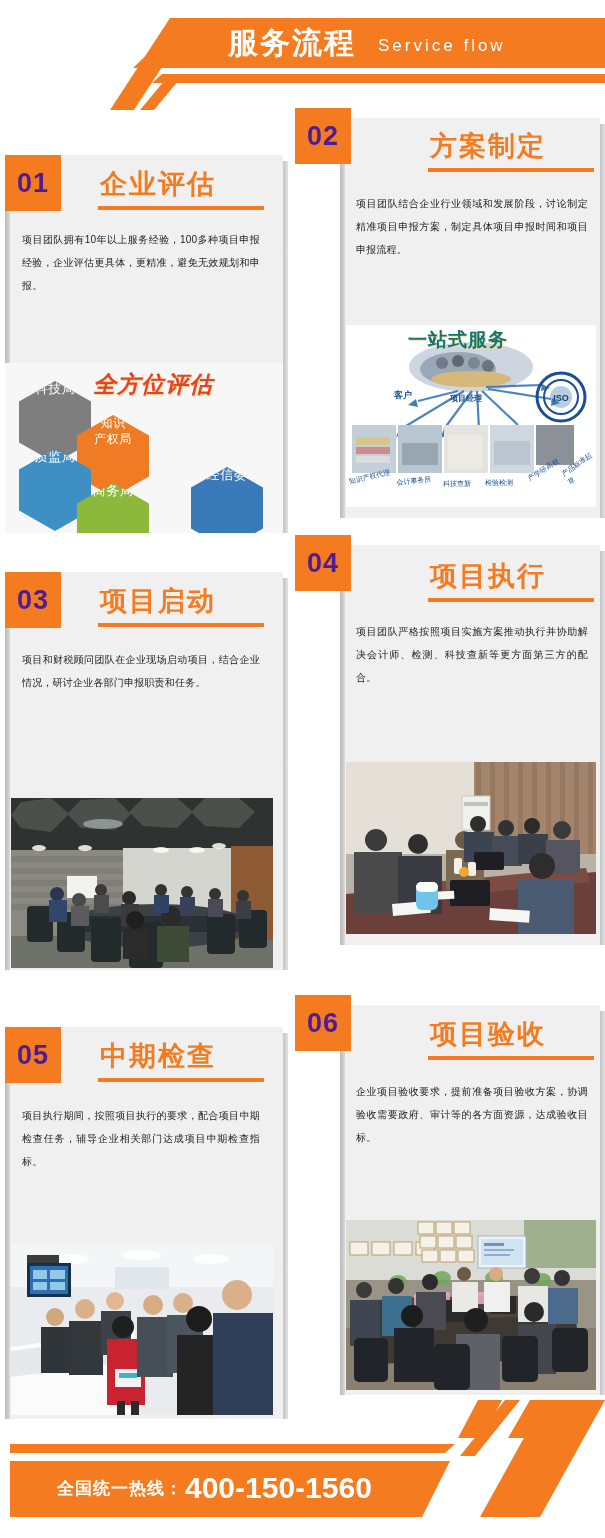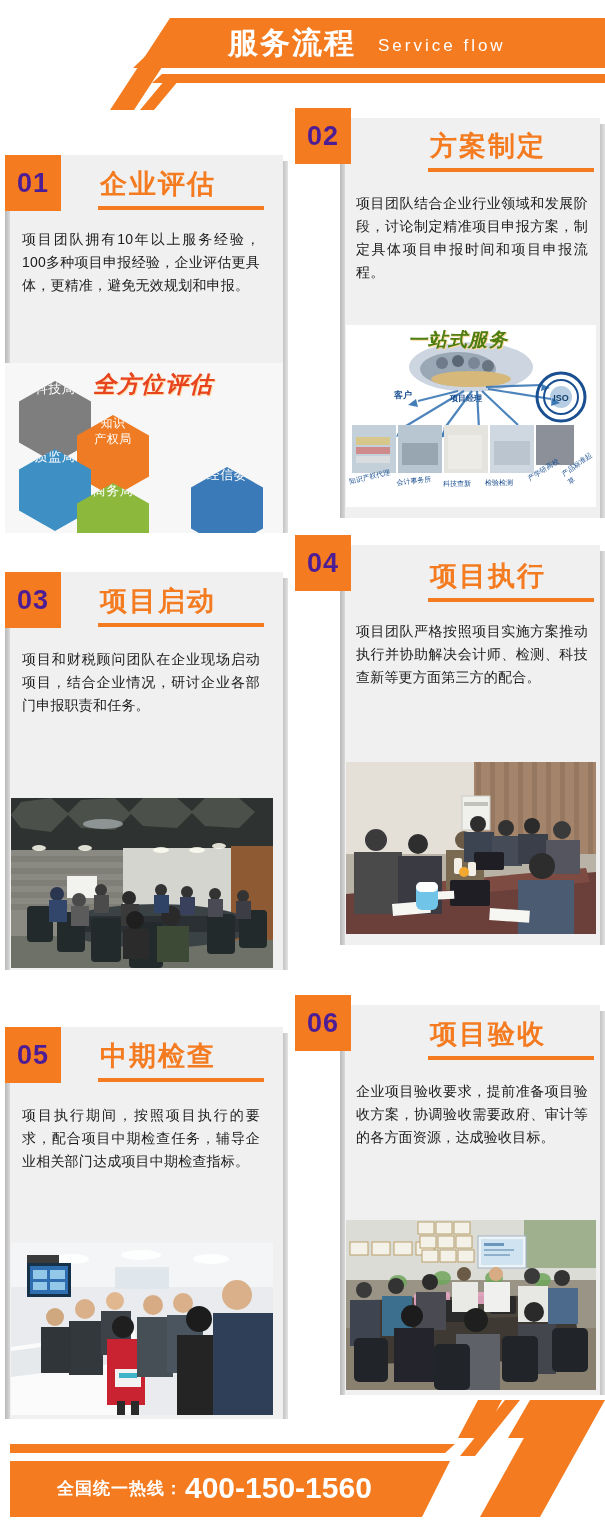--- a/index.html
+++ b/index.html
@@ -66,21 +66,21 @@
     color:#4c1d95;font-size:27px;font-weight:bold;
     display:flex;align-items:center;justify-content:center;
     letter-spacing:1px;z-index:5;
   }
   .card-title{
     position:absolute;font-size:27px;font-weight:bold;color:#f47b20;
     letter-spacing:2px;white-space:nowrap;line-height:32px;
   }
   .title-rule{position:absolute;height:4px;background:#f47b20;}
   .card-body{
-    position:absolute;font-size:14px;color:#1b1b1b;
+    position:absolute;font-size:10px;color:#1b1b1b;
     line-height:23px;letter-spacing:0.2px;text-align:justify;
   }
 
   
   #card01{left:5px;top:155px;width:278px;height:378px;}
   #badge01{left:5px;top:155px;}
   #title01{left:100px;top:168px;}
   #rule01{left:98px;top:206px;width:166px;}
   #body01{left:22px;top:228px;width:238px;}
 
@@ -296,22 +296,22 @@
         <rect x="102" y="110" width="34" height="34" fill="#f4f2ec"></rect>
         <rect x="148" y="116" width="36" height="24" fill="#aab6c2"></rect>
       </g>
 
       <circle cx="215" cy="72" r="24" fill="none" stroke="#1a4f91" stroke-width="3"></circle>
       <circle cx="215" cy="72" r="17" fill="none" stroke="#1a4f91" stroke-width="2"></circle>
       <circle cx="215" cy="72" r="11" fill="#2f6fb0" opacity="0.35"></circle>
       <text x="215" y="76" font-size="9" fill="#12406f" text-anchor="middle" font-family="Liberation Sans, sans-serif" font-weight="bold">ISO</text>
     </svg>
 
-    <div class="p" style="left:62px;top:2px;font-size:19px;font-weight:bold;font-style:italic;
-                color:#4d7c0f;letter-spacing:1px;text-shadow:1px 1px 0 #ffd9a0;">一站式服务</div>
+    <div class="p" style="left:62px;top:2px;font-size:19px;font-weight:bold;
+                color:#0f766e;letter-spacing:1px;text-shadow:1px 1px 0 #ffd9a0;">一站式服务</div>
     <div class="p" style="left:48px;top:64px;font-size:9px;color:#1a4f91;font-weight:bold;">客户</div>
     <div class="p" style="left:104px;top:68px;font-size:8px;color:#1a4f91;font-weight:bold;">项目经理</div>
 
     <div class="p" style="left:2px;top:152px;font-size:7px;color:#1a4f91;transform:rotate(-13deg);transform-origin:left top;">知识产权代理</div>
     <div class="p" style="left:50px;top:153px;font-size:7px;color:#1a4f91;transform:rotate(-6deg);transform-origin:left top;">会计事务所</div>
     <div class="p" style="left:97px;top:154px;font-size:7px;color:#1a4f91;">科技查新</div>
     <div class="p" style="left:139px;top:153px;font-size:7px;color:#1a4f91;">检验检测</div>
     <div class="p" style="left:180px;top:150px;font-size:7px;color:#1a4f91;transform:rotate(-32deg);transform-origin:left top;">产学研高校</div>
     <div class="p" style="left:214px;top:146px;font-size:7px;color:#1a4f91;transform:rotate(-36deg);transform-origin:left top;">产品标准起草</div>
   </div>

